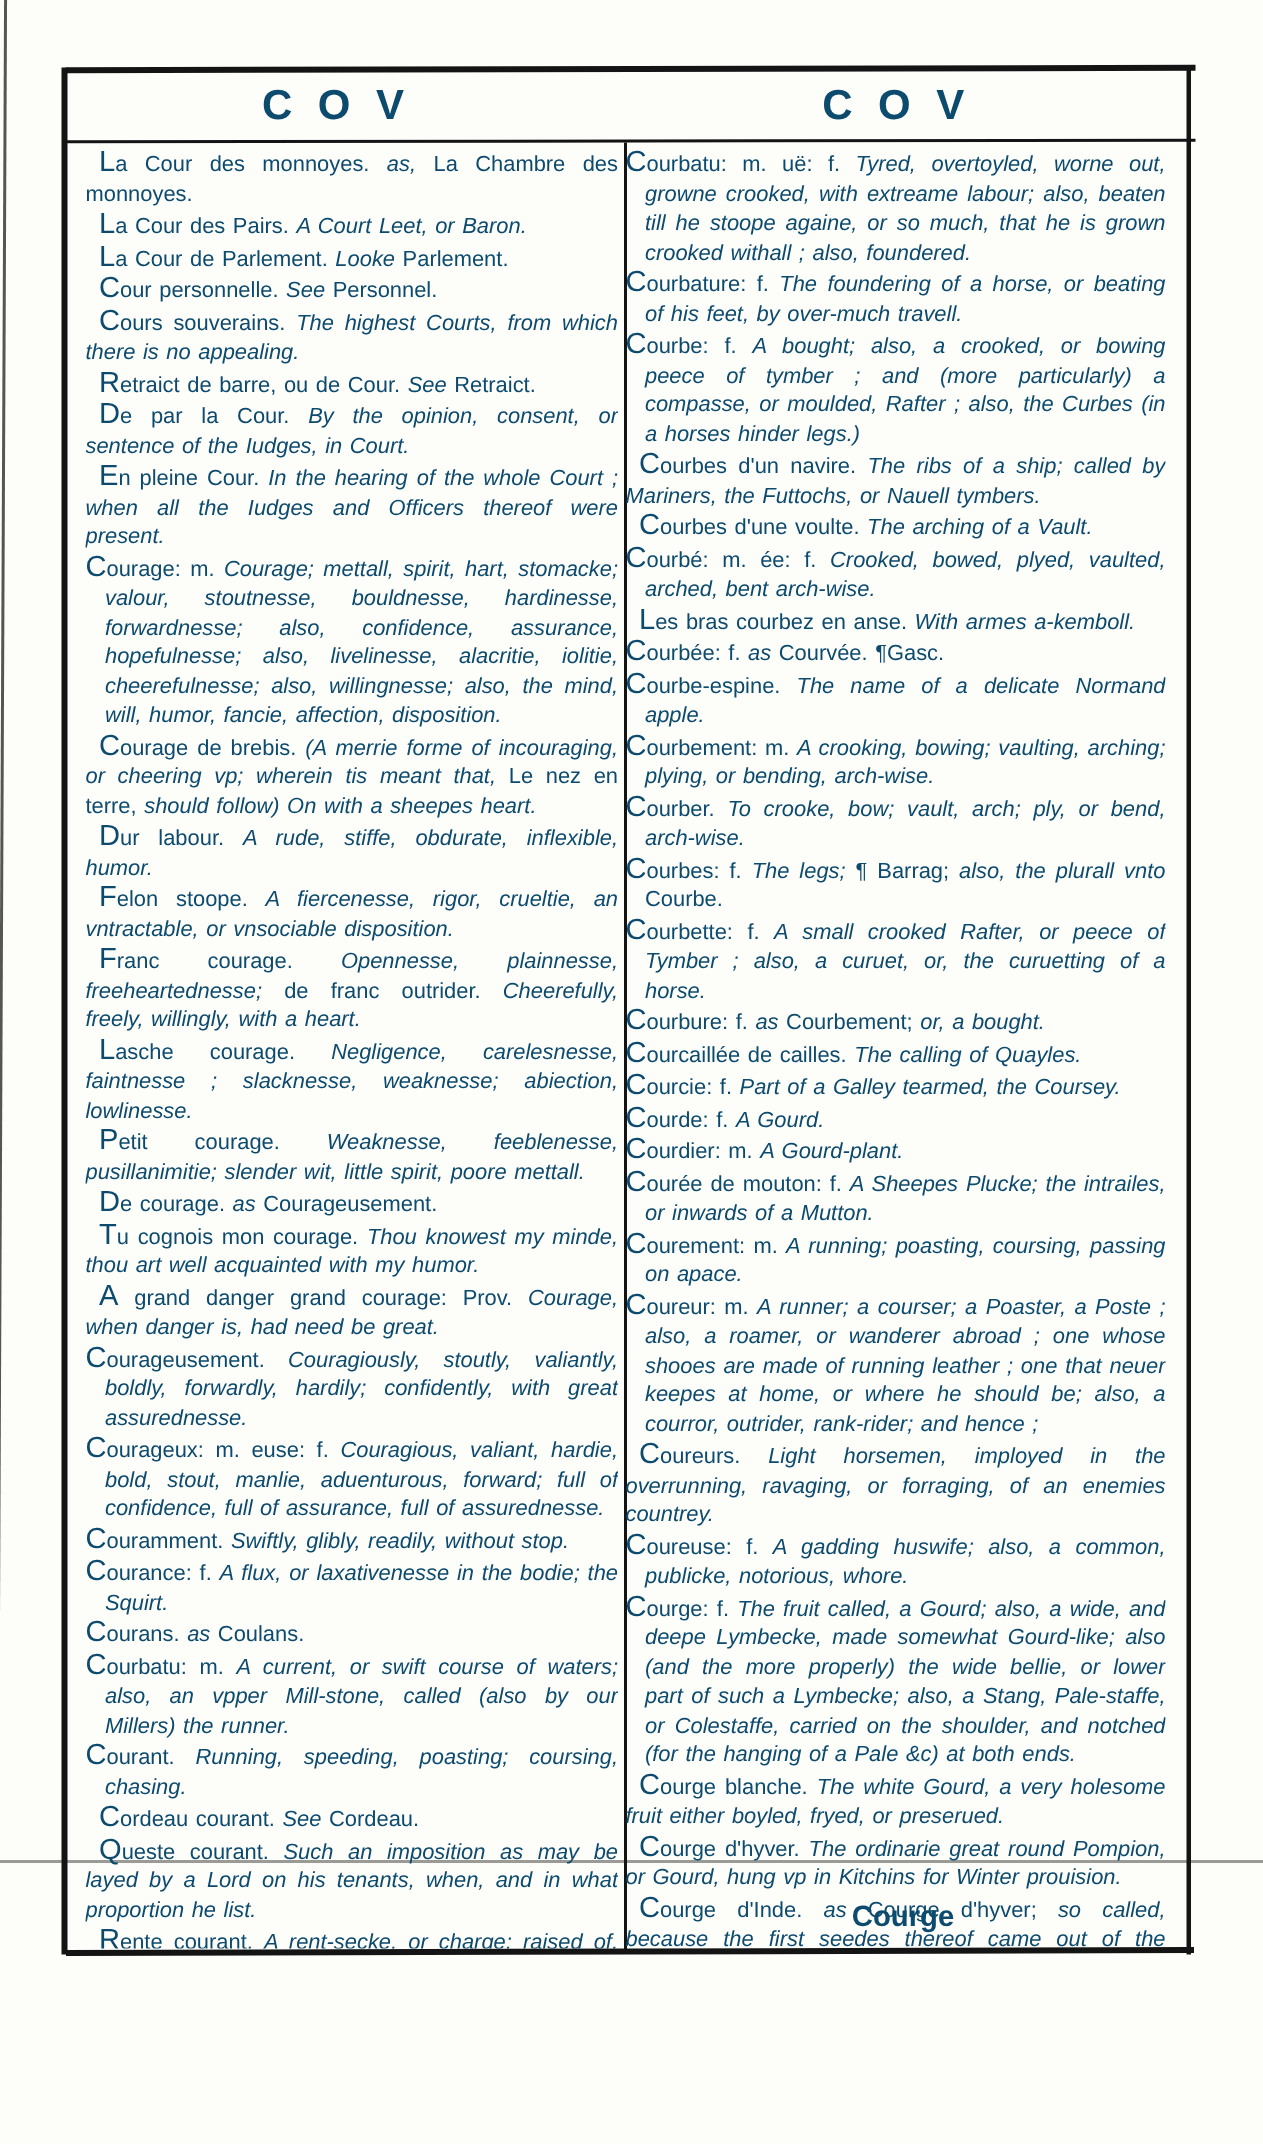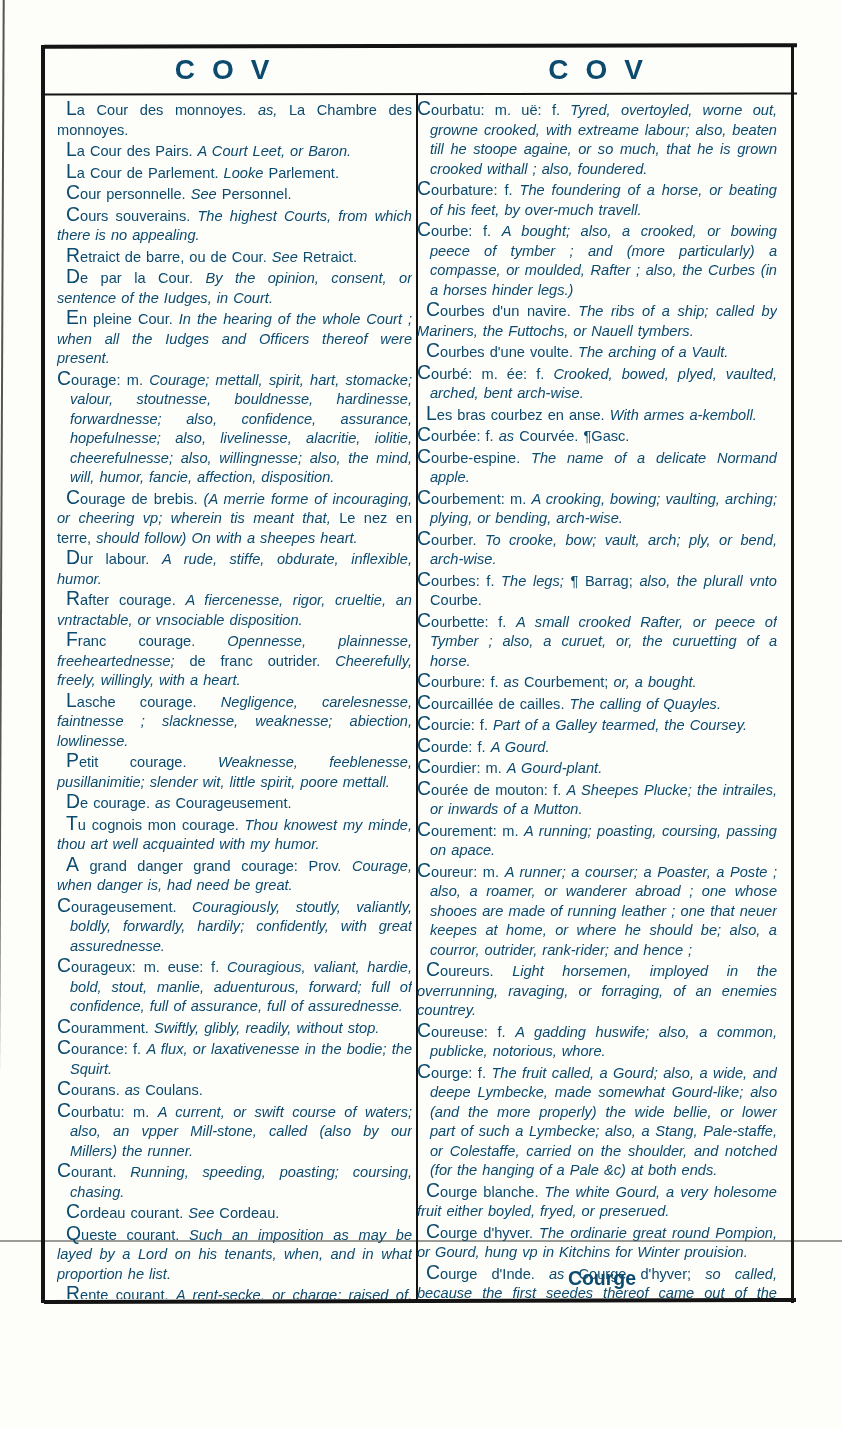--- a/index.html
+++ b/index.html
@@ -70,21 +70,21 @@
       <p class="entry sub"><span class="rm">La Cour des Pairs. </span><span class="it">A Court Leet, or Baron.</span></p>
       <p class="entry sub"><span class="rm">La Cour de Parlement. </span><span class="it">Looke </span><span class="rm">Parlement.</span></p>
       <p class="entry sub"><span class="rm">Cour personnelle. </span><span class="it">See </span><span class="rm">Personnel.</span></p>
       <p class="entry sub"><span class="rm">Cours souverains. </span><span class="it">The highest Courts, from which there is no appealing.</span></p>
       <p class="entry sub"><span class="rm">Retraict de barre, ou de Cour. </span><span class="it">See </span><span class="rm">Retraict.</span></p>
       <p class="entry sub"><span class="rm">De par la Cour. </span><span class="it">By the opinion, consent, or sentence of the Iudges, in Court.</span></p>
       <p class="entry sub"><span class="rm">En pleine Cour. </span><span class="it">In the hearing of the whole Court ; when all the Iudges and Officers thereof were present.</span></p>
       <p class="entry"><span class="rm">Courage: m. </span><span class="it">Courage; mettall, spirit, hart, stomacke; valour, stoutnesse, bouldnesse, hardinesse, forwardnesse; also, confidence, assurance, hopefulnesse; also, livelinesse, alacritie, iolitie, cheerefulnesse; also, willingnesse; also, the mind, will, humor, fancie, affection, disposition.</span></p>
       <p class="entry sub"><span class="rm">Courage de brebis. </span><span class="it">(A merrie forme of incouraging, or cheering vp; wherein tis meant that, </span><span class="rm">Le nez en terre, </span><span class="it">should follow) On with a sheepes heart.</span></p>
       <p class="entry sub"><span class="rm">Dur labour. </span><span class="it">A rude, stiffe, obdurate, inflexible, humor.</span></p>
-      <p class="entry sub"><span class="rm">Rafter courage. </span><span class="it">A fiercenesse, rigor, crueltie, an vntractable, or vnsociable disposition.</span></p>
+      <p class="entry sub"><span class="rm">Felon stoope. </span><span class="it">A fiercenesse, rigor, crueltie, an vntractable, or vnsociable disposition.</span></p>
       <p class="entry sub"><span class="rm">Franc courage. </span><span class="it">Opennesse, plainnesse, freeheartednesse; </span><span class="rm">de franc outrider. </span><span class="it">Cheerefully, freely, willingly, with a heart.</span></p>
       <p class="entry sub"><span class="rm">Lasche courage. </span><span class="it">Negligence, carelesnesse, faintnesse ; slacknesse, weaknesse; abiection, lowlinesse.</span></p>
       <p class="entry sub"><span class="rm">Petit courage. </span><span class="it">Weaknesse, feeblenesse, pusillanimitie; slender wit, little spirit, poore mettall.</span></p>
       <p class="entry sub"><span class="rm">De courage. </span><span class="it">as </span><span class="rm">Courageusement.</span></p>
       <p class="entry sub"><span class="rm">Tu cognois mon courage. </span><span class="it">Thou knowest my minde, thou art well acquainted with my humor.</span></p>
       <p class="entry sub"><span class="rm">A grand danger grand courage: Prov. </span><span class="it">Courage, when danger is, had need be great.</span></p>
       <p class="entry"><span class="rm">Courageusement. </span><span class="it">Couragiously, stoutly, valiantly, boldly, forwardly, hardily; confidently, with great assurednesse.</span></p>
       <p class="entry"><span class="rm">Courageux: m. euse: f. </span><span class="it">Couragious, valiant, hardie, bold, stout, manlie, aduenturous, forward; full of confidence, full of assurance, full of assurednesse.</span></p>
       <p class="entry"><span class="rm">Couramment. </span><span class="it">Swiftly, glibly, readily, without stop.</span></p>
       <p class="entry"><span class="rm">Courance: f. </span><span class="it">A flux, or laxativenesse in the bodie; the Squirt.</span></p>

